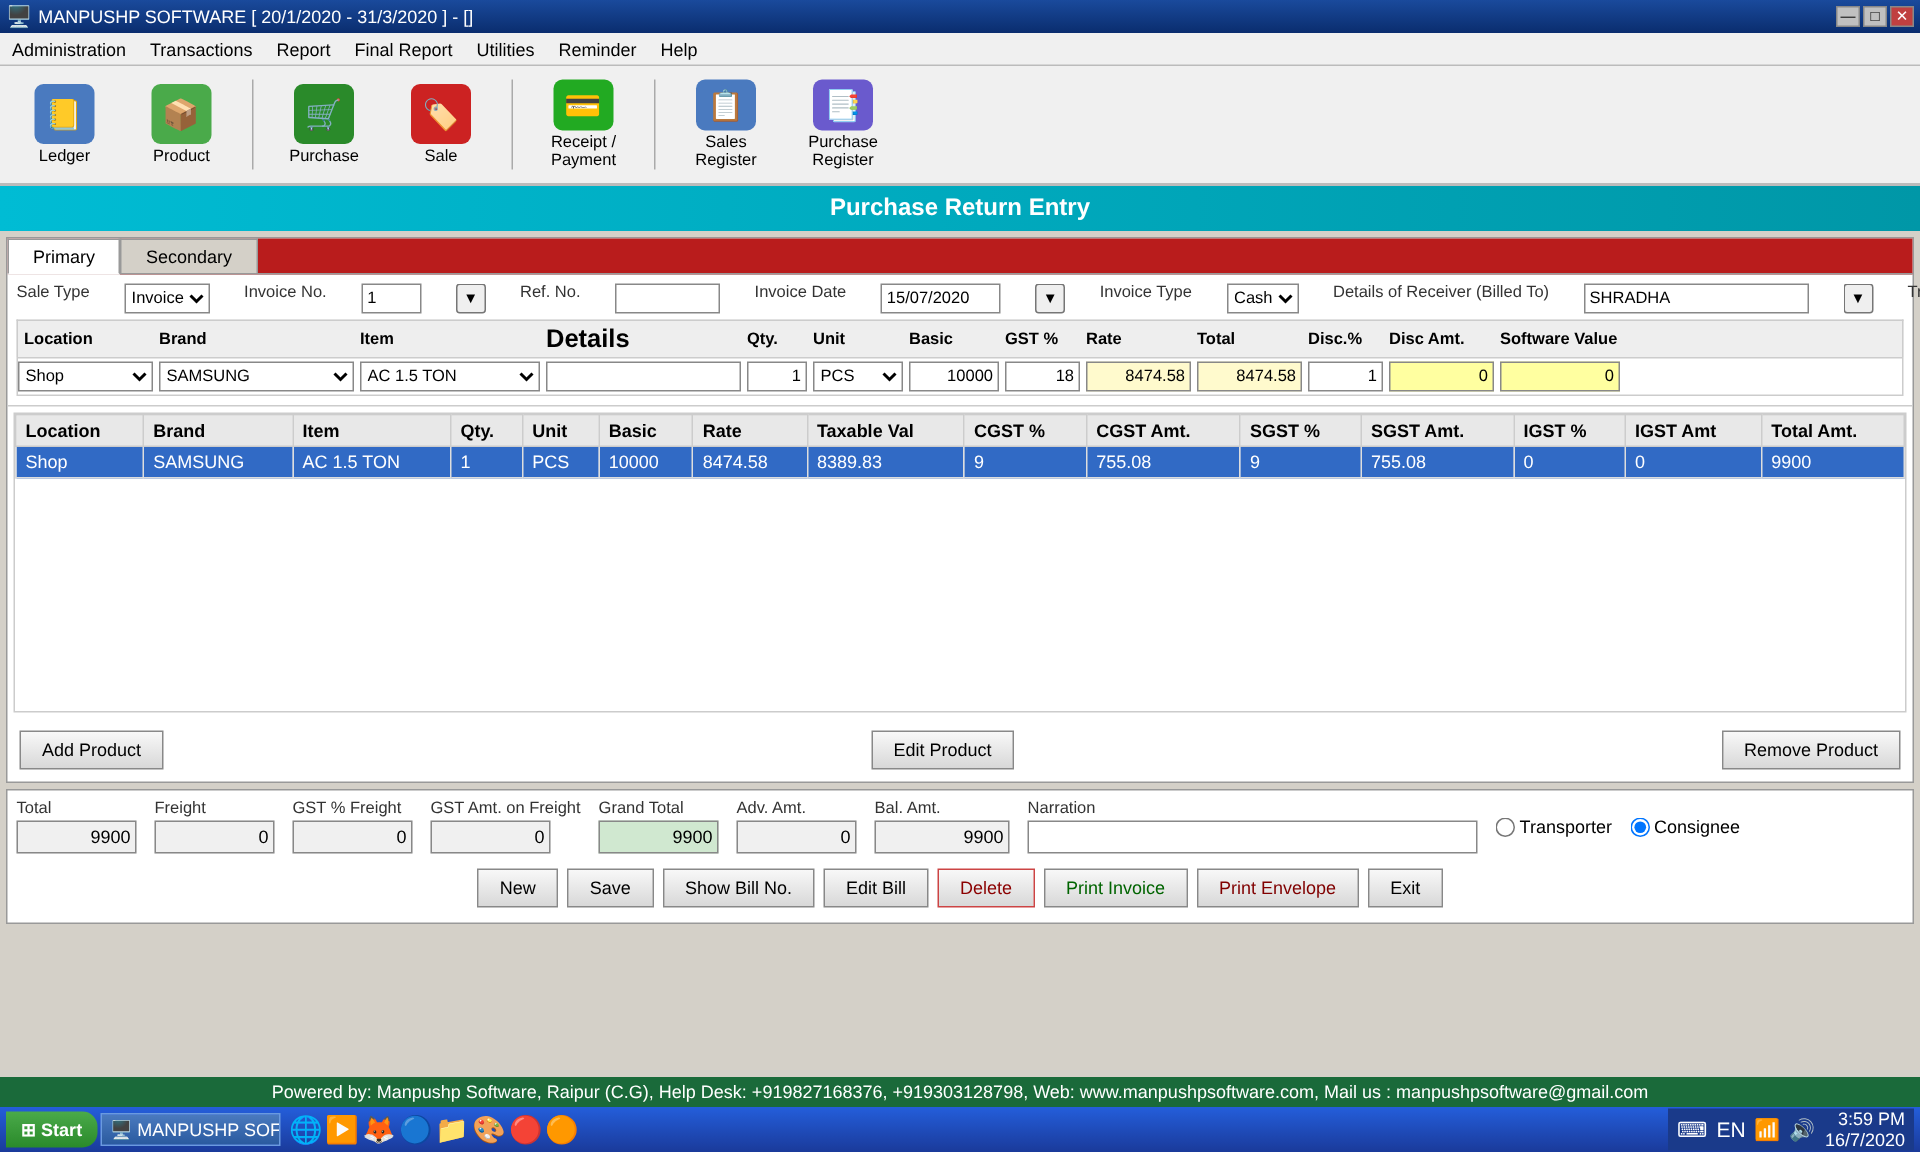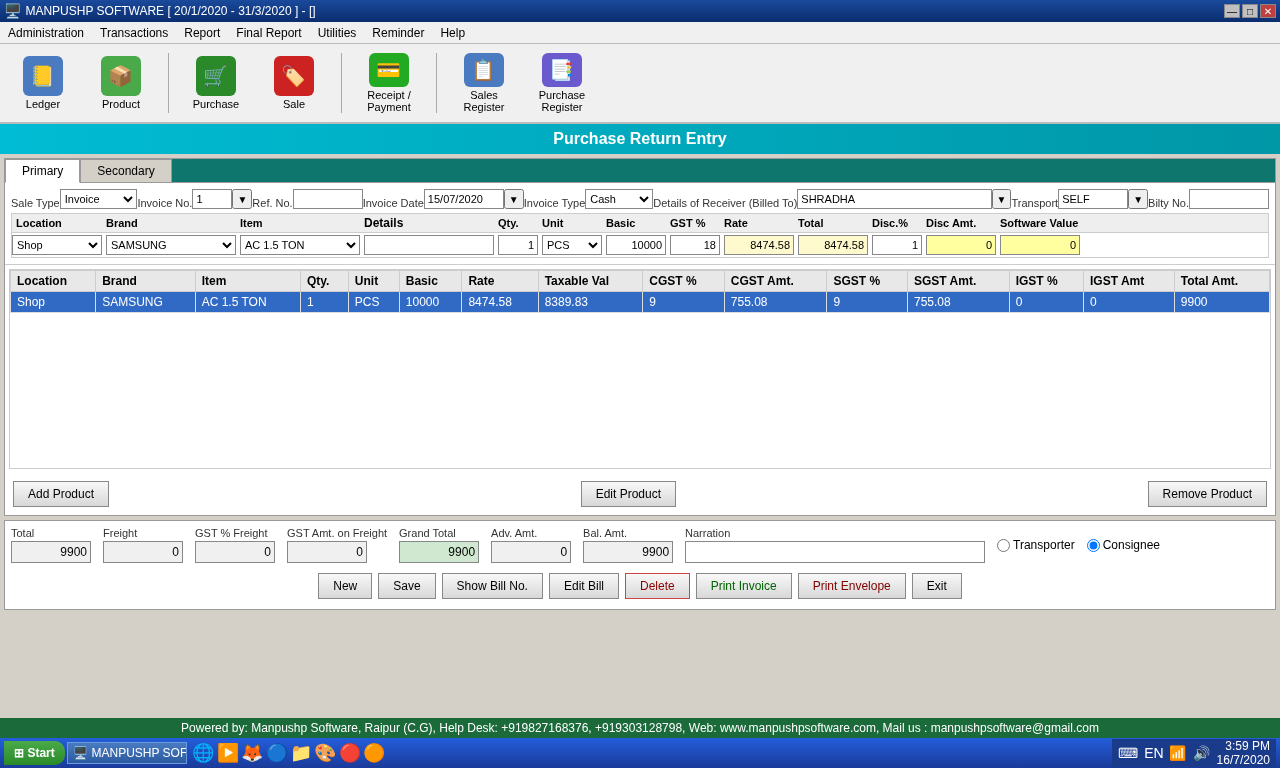--- a/index.html
+++ b/index.html
@@ -85,21 +85,21 @@
     
     .main-content {
       background: white;
       margin: 4px;
       border: 1px solid #999;
     }
 
     
     .tabs {
       display: flex;
-      background: #0f766e;
+      background: #b91c1c;
       border-bottom: 1px solid #999;
       align-items: center;
     }
     .tab {
       padding: 4px 16px;
       cursor: pointer;
       border: 1px solid #999;
       border-bottom: none;
       background: #d4d0c8;
       font-size: 12px;
@@ -110,22 +110,22 @@
       margin-bottom: -1px;
     }
 
     
     .form-section {
       padding: 6px;
       border-bottom: 1px solid #ccc;
     }
     .form-row {
       display: flex;
-      align-items: flex-end;
-      gap: 0;
+      align-items: flex-start;
+      gap: 23px;
       margin-bottom: 4px;
     }
     .form-label { font-size: 11px; white-space: nowrap; color: #333; }
     .form-input {
       height: 20px;
       border: 1px solid #888;
       padding: 0 3px;
       font-size: 11px;
       background: white;
     }
@@ -413,21 +413,21 @@
 
       <span class="form-label">Bilty No.</span>
       <input class="form-input" style="width: 80px;" value="">
 
     </div>
 
     <div style="display:flex; align-items:center; gap:4px; padding:2px 0; background:#eee; border:1px solid #ccc; border-bottom:none;">
       <span style="width:90px; font-size:11px; font-weight:bold; padding-left:4px;">Location</span>
       <span style="width:130px; font-size:11px; font-weight:bold;">Brand</span>
       <span style="width:120px; font-size:11px; font-weight:bold;">Item</span>
-      <span style="width:130px; font-size:12px; font-weight:bold;">Details</span>
+      <span style="width:130px; font-size:17px; font-weight:bold;">Details</span>
       <span style="width:40px; font-size:11px; font-weight:bold;">Qty.</span>
       <span style="width:60px; font-size:11px; font-weight:bold;">Unit</span>
       <span style="width:60px; font-size:11px; font-weight:bold;">Basic</span>
       <span style="width:50px; font-size:11px; font-weight:bold;">GST %</span>
       <span style="width:70px; font-size:11px; font-weight:bold;">Rate</span>
       <span style="width:70px; font-size:11px; font-weight:bold;">Total</span>
       <span style="width:50px; font-size:11px; font-weight:bold;">Disc.%</span>
       <span style="width:70px; font-size:11px; font-weight:bold;">Disc Amt.</span>
       <span style="width:80px; font-size:11px; font-weight:bold;">Software Value</span>
     </div>

